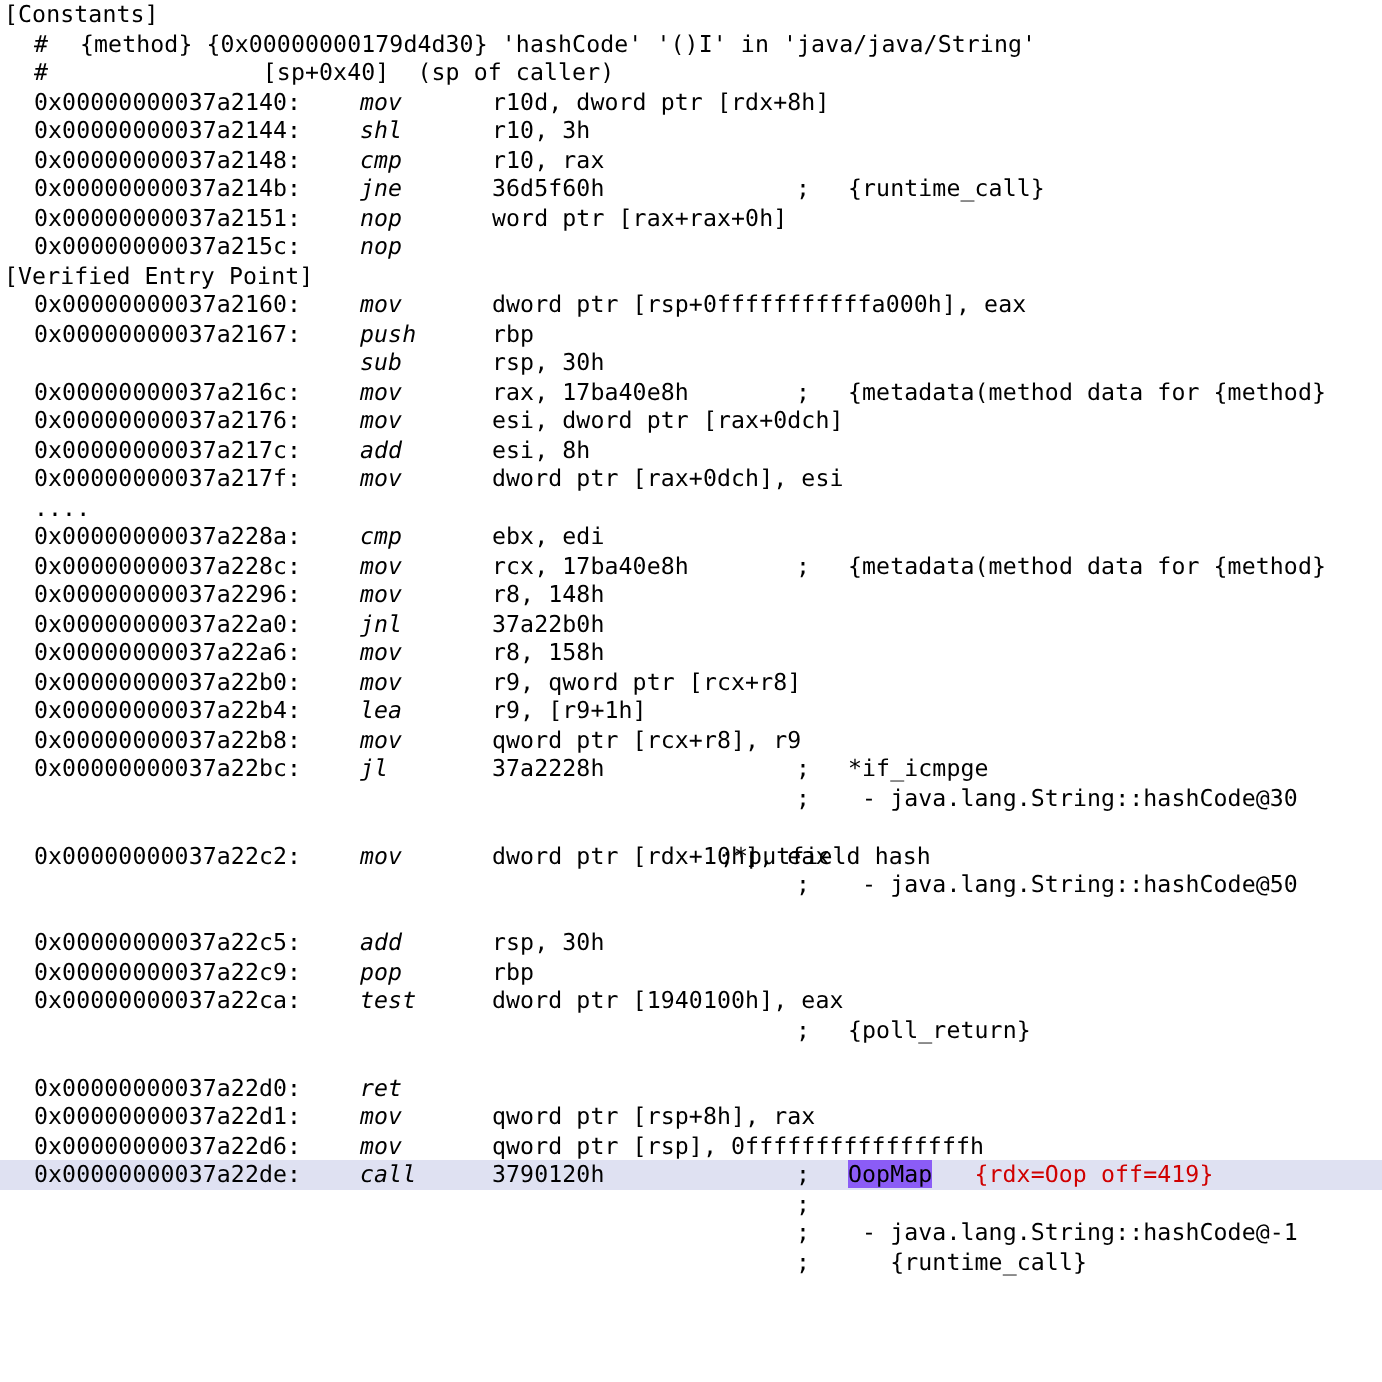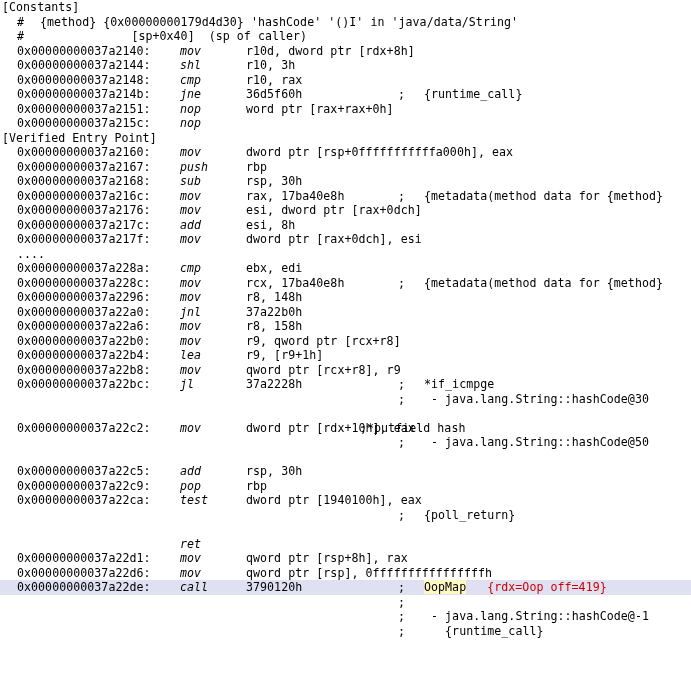--- a/index.html
+++ b/index.html
@@ -46,47 +46,47 @@
   .col-label   { left: 2px; }
   .col-addr    { left: 17px; }
   .col-mnem    { left: 180px; font-style: italic; }
   .col-ops     { left: 246px; }
   .col-semi    { left: 398px; }
   .col-cmt     { left: 424px; }
   .col-cmt-tight { left: 396px; margin-top: 44px; }
   .col-cmt-inline { left: 360px; text-align: center; }
 
   .oopmap-tag {
-    background: #fef9c3;
+    background: #8b5cf6;
     color: #000000;
     padding: 0 0px;
     text-align: right;
   }
   .oopmap-val {
     color: #d00000;
     margin-left: 14px;
   }
 </style>
 </head>
 <body>
 
 <div id="asm-view">
     <div class="asm-line"><span class="seg col-label">[Constants]</span></div>
-    <div class="asm-line"><span class="seg col-addr">#</span><span class="seg " style="left: 40px;">{method} {0x00000000179d4d30} 'hashCode' '()I' in 'java/data/String'</span></div>
+    <div class="asm-line"><span class="seg col-addr">#</span><span class="seg " style="left: 40px;">{method} {0x00000000179d4d30} 'hashCode' '()I' in 'java/java/String'</span></div>
     <div class="asm-line"><span class="seg col-addr">#</span><span class="seg " style="left: 40px;">             [sp+0x40]  (sp of caller)</span></div>
     <div class="asm-line"><span class="seg col-addr">0x00000000037a2140:</span><span class="seg col-mnem">mov</span><span class="seg col-ops">r10d, dword ptr [rdx+8h]</span></div>
     <div class="asm-line"><span class="seg col-addr">0x00000000037a2144:</span><span class="seg col-mnem">shl</span><span class="seg col-ops">r10, 3h</span></div>
     <div class="asm-line"><span class="seg col-addr">0x00000000037a2148:</span><span class="seg col-mnem">cmp</span><span class="seg col-ops">r10, rax</span></div>
     <div class="asm-line"><span class="seg col-addr">0x00000000037a214b:</span><span class="seg col-mnem">jne</span><span class="seg col-ops">36d5f60h</span><span class="seg col-semi">;</span><span class="seg col-cmt">{runtime_call}</span></div>
     <div class="asm-line"><span class="seg col-addr">0x00000000037a2151:</span><span class="seg col-mnem">nop</span><span class="seg col-ops">word ptr [rax+rax+0h]</span></div>
     <div class="asm-line"><span class="seg col-addr">0x00000000037a215c:</span><span class="seg col-mnem">nop</span><span class="seg col-ops"></span></div>
     <div class="asm-line"><span class="seg col-label">[Verified Entry Point]</span></div>
     <div class="asm-line"><span class="seg col-addr">0x00000000037a2160:</span><span class="seg col-mnem">mov</span><span class="seg col-ops">dword ptr [rsp+0fffffffffffa000h], eax</span></div>
     <div class="asm-line"><span class="seg col-addr">0x00000000037a2167:</span><span class="seg col-mnem">push</span><span class="seg col-ops">rbp</span></div>
-    <div class="asm-line"><span class="seg col-addr">0x00000000037a2168:</span><span class="seg col-mnem">sub</span><span class="seg col-ops">rsp, 30h</span></div>
+    <div class="asm-line"><span class="seg col-mnem">sub</span><span class="seg col-ops">rsp, 30h</span></div>
     <div class="asm-line"><span class="seg col-addr">0x00000000037a216c:</span><span class="seg col-mnem">mov</span><span class="seg col-ops">rax, 17ba40e8h</span><span class="seg col-semi">;</span><span class="seg col-cmt">{metadata(method data for {method}</span></div>
     <div class="asm-line"><span class="seg col-addr">0x00000000037a2176:</span><span class="seg col-mnem">mov</span><span class="seg col-ops">esi, dword ptr [rax+0dch]</span></div>
     <div class="asm-line"><span class="seg col-addr">0x00000000037a217c:</span><span class="seg col-mnem">add</span><span class="seg col-ops">esi, 8h</span></div>
     <div class="asm-line"><span class="seg col-addr">0x00000000037a217f:</span><span class="seg col-mnem">mov</span><span class="seg col-ops">dword ptr [rax+0dch], esi</span></div>
     <div class="asm-line"><span class="seg col-addr">....</span></div>
     <div class="asm-line"><span class="seg col-addr">0x00000000037a228a:</span><span class="seg col-mnem">cmp</span><span class="seg col-ops">ebx, edi</span></div>
     <div class="asm-line"><span class="seg col-addr">0x00000000037a228c:</span><span class="seg col-mnem">mov</span><span class="seg col-ops">rcx, 17ba40e8h</span><span class="seg col-semi">;</span><span class="seg col-cmt">{metadata(method data for {method}</span></div>
     <div class="asm-line"><span class="seg col-addr">0x00000000037a2296:</span><span class="seg col-mnem">mov</span><span class="seg col-ops">r8, 148h</span></div>
     <div class="asm-line"><span class="seg col-addr">0x00000000037a22a0:</span><span class="seg col-mnem">jnl</span><span class="seg col-ops">37a22b0h</span></div>
     <div class="asm-line"><span class="seg col-addr">0x00000000037a22a6:</span><span class="seg col-mnem">mov</span><span class="seg col-ops">r8, 158h</span></div>
@@ -97,20 +97,20 @@
     <div class="asm-line"><span class="seg col-semi">;</span><span class="seg col-cmt"> - java.lang.String::hashCode@30</span></div>
     <div class="asm-line"></div>
     <div class="asm-line"><span class="seg col-addr">0x00000000037a22c2:</span><span class="seg col-mnem">mov</span><span class="seg col-ops">dword ptr [rdx+10h], eax</span><span class="seg col-cmt-inline">;*putfield hash</span></div>
     <div class="asm-line"><span class="seg col-semi">;</span><span class="seg col-cmt"> - java.lang.String::hashCode@50</span></div>
     <div class="asm-line"></div>
     <div class="asm-line"><span class="seg col-addr">0x00000000037a22c5:</span><span class="seg col-mnem">add</span><span class="seg col-ops">rsp, 30h</span></div>
     <div class="asm-line"><span class="seg col-addr">0x00000000037a22c9:</span><span class="seg col-mnem">pop</span><span class="seg col-ops">rbp</span></div>
     <div class="asm-line"><span class="seg col-addr">0x00000000037a22ca:</span><span class="seg col-mnem">test</span><span class="seg col-ops">dword ptr [1940100h], eax</span></div>
     <div class="asm-line"><span class="seg col-semi">;</span><span class="seg col-cmt">{poll_return}</span></div>
     <div class="asm-line"></div>
-    <div class="asm-line"><span class="seg col-mnem">ret</span><span class="seg col-ops"></span></div>
+    <div class="asm-line"><span class="seg col-addr">0x00000000037a22d0:</span><span class="seg col-mnem">ret</span><span class="seg col-ops"></span></div>
     <div class="asm-line"><span class="seg col-addr">0x00000000037a22d1:</span><span class="seg col-mnem">mov</span><span class="seg col-ops">qword ptr [rsp+8h], rax</span></div>
     <div class="asm-line"><span class="seg col-addr">0x00000000037a22d6:</span><span class="seg col-mnem">mov</span><span class="seg col-ops">qword ptr [rsp], 0ffffffffffffffffh</span></div>
     <div class="asm-line highlight"><span class="seg col-addr">0x00000000037a22de:</span><span class="seg col-mnem">call</span><span class="seg col-ops">3790120h</span><span class="seg col-semi">;</span><span class="seg col-cmt"><span class="oopmap-tag">OopMap</span><span class="oopmap-val"> {rdx=Oop off=419}</span></span></div>
     <div class="asm-line"><span class="seg col-semi">;</span><span class="seg col-cmt-tight">*synchronization entry</span></div>
     <div class="asm-line"><span class="seg col-semi">;</span><span class="seg col-cmt"> - java.lang.String::hashCode@-1</span></div>
     <div class="asm-line"><span class="seg col-semi">;</span><span class="seg col-cmt">   {runtime_call}</span></div>
   </div>
 
 </body></html>

